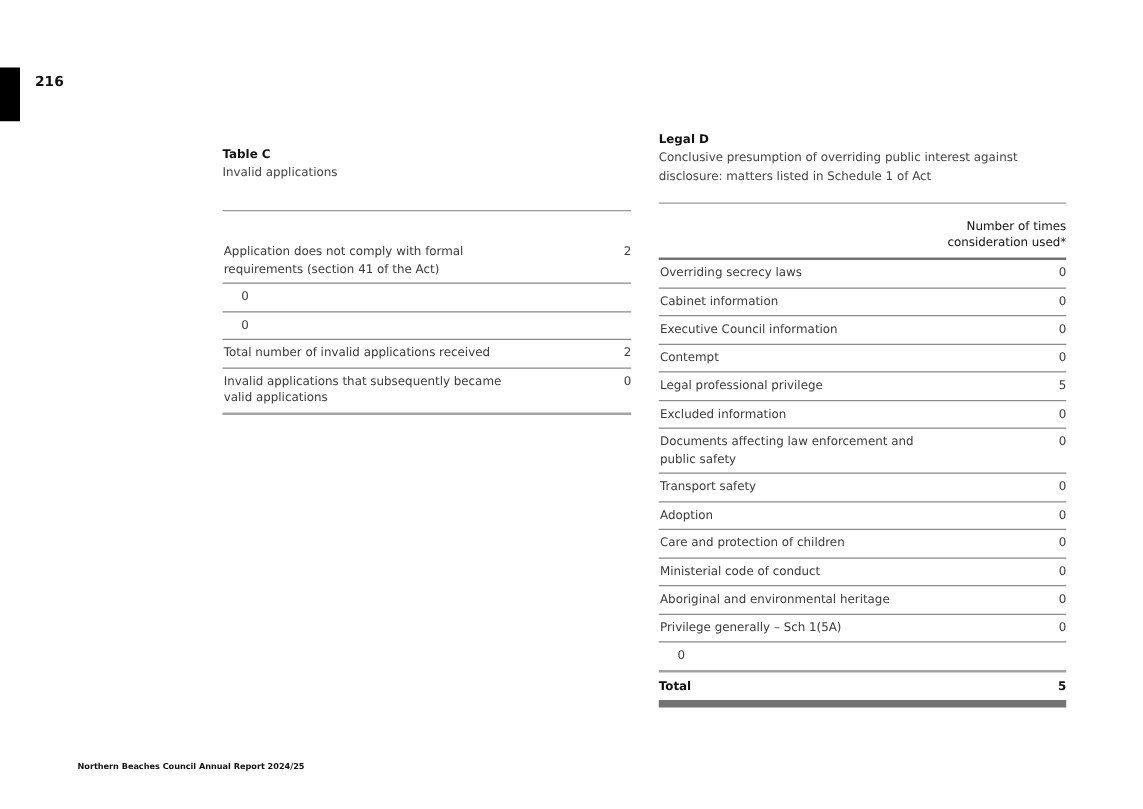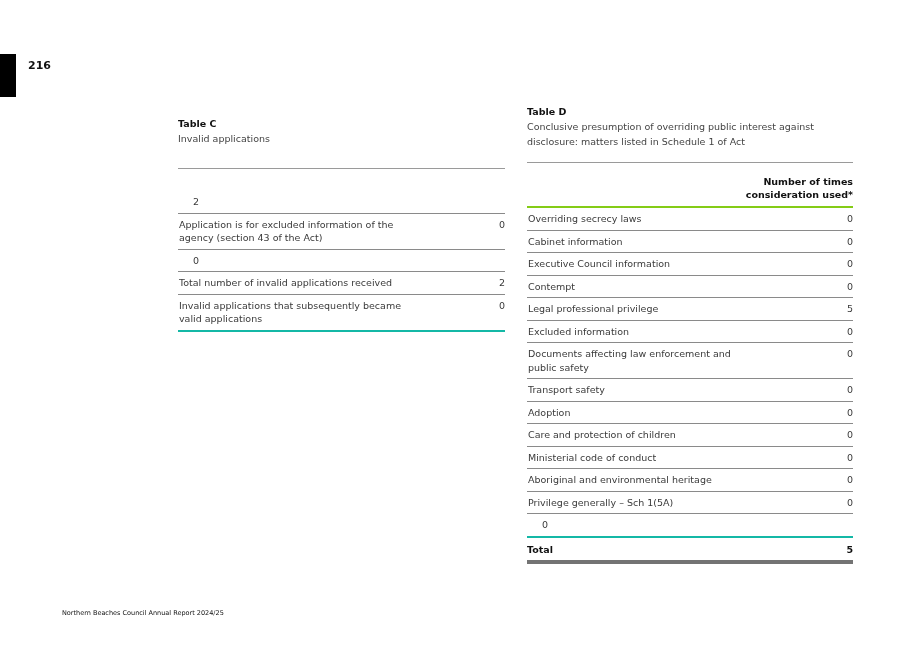--- a/index.html
+++ b/index.html
@@ -1,73 +1,73 @@
 <!DOCTYPE html>
 <html><head>
 <meta charset="utf-8">
 <style>
   html, body { margin:0; padding:0; background:#ffffff; }
   body { width:914px; height:647px; position:relative; overflow:hidden;
          font-family:"DejaVu Sans", sans-serif; color:#2a2a2a; }
   .tab-marker { position:absolute; left:0; top:54px; width:16px; height:43px; background:#000; }
   .page-num { position:absolute; left:28px; top:59px; font-size:11px; font-weight:bold; color:#111; }
-  .footer { position:absolute; left:62px; top:609px; font-size:6.5px; font-weight:normal; color:#111; }
+  .footer { position:absolute; left:62px; top:609px; font-size:6.5px; font-weight:bold; color:#111; }
 
   .colC { position:absolute; left:178px; top:117px; width:327px; }
   .colD { position:absolute; left:527px; top:105px; width:326px; }
 
   .tbl-label { font-size:9.5px; font-weight:bold; color:#111; line-height:14px; }
   .tbl-sub { font-size:9.5px; color:#444; line-height:15px; }
   .rule-grey { border:0; border-top:1.5px solid #9a9a9a; margin:0; }
 
   .head-row { display:flex; justify-content:space-between; align-items:flex-end;
-              border-bottom:2px solid #84cc16; padding:0 0 5px 1px; font-size:9.5px; font-weight:bold; color:#111; line-height:13px; }
+              border-bottom:2px solid #737373; padding:0 0 5px 1px; font-size:9.5px; font-weight:normal; color:#111; line-height:13px; }
   .row { display:flex; justify-content:space-between; align-items:flex-start;
          border-bottom:1px solid #8a8a8a; padding:4px 0 4px 1px; font-size:9.5px; line-height:13.5px; color:#3a3a3a; }
   .row .val { text-align:right; min-width:20px; }
   .row .lbl { max-width:225px; }
-  .row.last { border-bottom:2px solid #14b8a6; }
-  .row.total { font-weight:bold; color:#111; border-bottom:4px solid #737373; padding:5px 0 4px 0; }
+  .row.last { border-bottom:2px solid #a3a3a3; }
+  .row.total { font-weight:bold; color:#111; border-bottom:6px solid #737373; padding:5px 0 4px 0; }
   .note { font-size:9.5px; font-style:italic; color:#444; line-height:13.5px; margin-top:9px; padding-left:0; }
 </style>
 </head>
 <body>
 
 <div class="tab-marker"></div>
 <div class="page-num">216</div>
 
 <div class="colC">
   <div class="tbl-label">Table C</div>
   <div class="tbl-sub" style="margin-bottom:22px;">Invalid applications</div>
   <hr class="rule-grey">
   <div style="height:22px"></div>
   <div>
     <div class="row">
+      <span class="lbl">Application does not comply with formal requirements (section 41 of the Act)</span>
       <span class="val">2</span>
     </div>
     <div class="row">
-      <span class="lbl">Application is for excluded information of the agency (section 43 of the Act)</span>
       <span class="val">0</span>
     </div>
     <div class="row">
       <span class="val">0</span>
     </div>
     <div class="row">
       <span class="lbl" style="max-width:300px">Total number of invalid applications received</span>
       <span class="val">2</span>
     </div>
     <div class="row last">
       <span class="lbl">Invalid applications that subsequently became valid applications</span>
       <span class="val">0</span>
     </div>
   </div>
 </div>
 
 <div class="colD">
-  <div class="tbl-label">Table D</div>
+  <div class="tbl-label">Legal D</div>
   <div class="tbl-sub" style="margin-bottom:13px; max-width:290px;">Conclusive presumption of overriding public interest against disclosure: matters listed in Schedule 1 of Act</div>
   <hr class="rule-grey">
   <div style="height:12px"></div>
   <div>
     <div class="head-row">
       <span></span>
       <span style="text-align:right; max-width:110px;">Number of times consideration used*</span>
     </div>
     <div class="row">
         <span class="lbl">Overriding secrecy laws</span>

